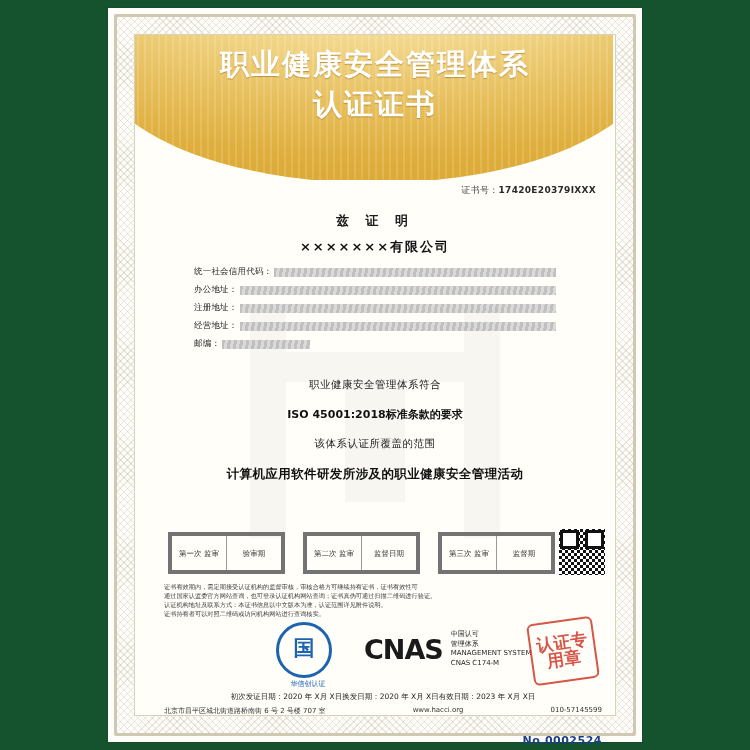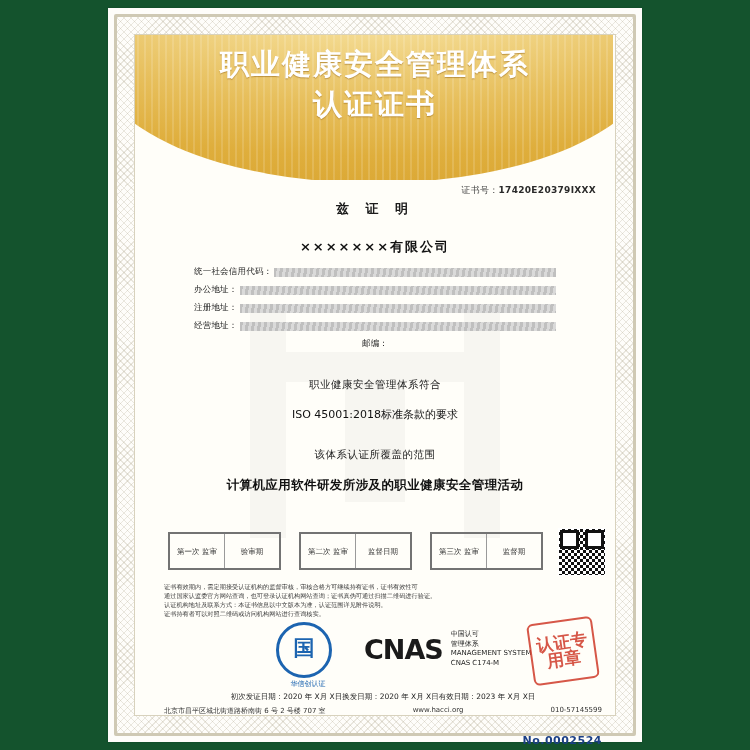--- a/index.html
+++ b/index.html
@@ -115,21 +115,21 @@
     color: #2a2a2a;
     letter-spacing: .3px;
   }
   .cert-no .lbl { color:#444; }
   .cert-no .val { font-weight: bold; }
 
   
   .attest {
     position: absolute;
     left: 0; right: 0;
-    top: 192px;
+    top: 204px;
     text-align: center;
     font-size: 13px;
     font-weight: bold;
     color: #1c1c1c;
     letter-spacing: 6px;
   }
   .company {
     position: absolute;
     left: 0; right: 0;
     top: 230px;
@@ -156,61 +156,61 @@
   }
   .info-row .lbl { flex: 0 0 auto; letter-spacing: .2px; }
   .redact {
     flex: 1 1 auto;
     height: 9px;
     margin-left: 2px;
     background:
       repeating-linear-gradient(100deg, #b9b9b9 0 3px, #d6d6d6 3px 6px);
     opacity: .9;
   }
-  .info-row.center { justify-content: flex-start; flex-direction: column; }
+  .info-row.center { justify-content: flex-start; }
   .info-row.center .redact { flex: 0 0 88px; }
 
   
   .scope {
     position: absolute;
     left: 0; right: 0;
     top: 370px;
     text-align: center;
   }
   .scope .line {
     font-size: 10.5px;
     color: #1c1c1c;
     margin-bottom: 15px;
     letter-spacing: .5px;
   }
   .scope .std {
     font-size: 11px;
-    font-weight: normal;
+    font-weight: bold;
     color: #111;
-    margin-bottom: 26px;
+    margin-bottom: 15px;
   }
   .scope .activity {
     font-size: 12.5px;
     font-weight: bold;
     color: #111;
     margin-top: 6px;
     letter-spacing: .4px;
   }
 
   
   .audits {
     position: absolute;
     left: 60px;
     top: 524px;
     display: flex;
     gap: 18px;
   }
   .audit-box {
     display: flex;
-    border: 2px solid #737373;
+    border: 4px solid #737373;
   }
   .audit-cell {
     width: 54px;
     height: 34px;
     display: flex;
     align-items: center;
     justify-content: center;
     font-size: 7.5px;
     color: #333;
     line-height: 11px;

